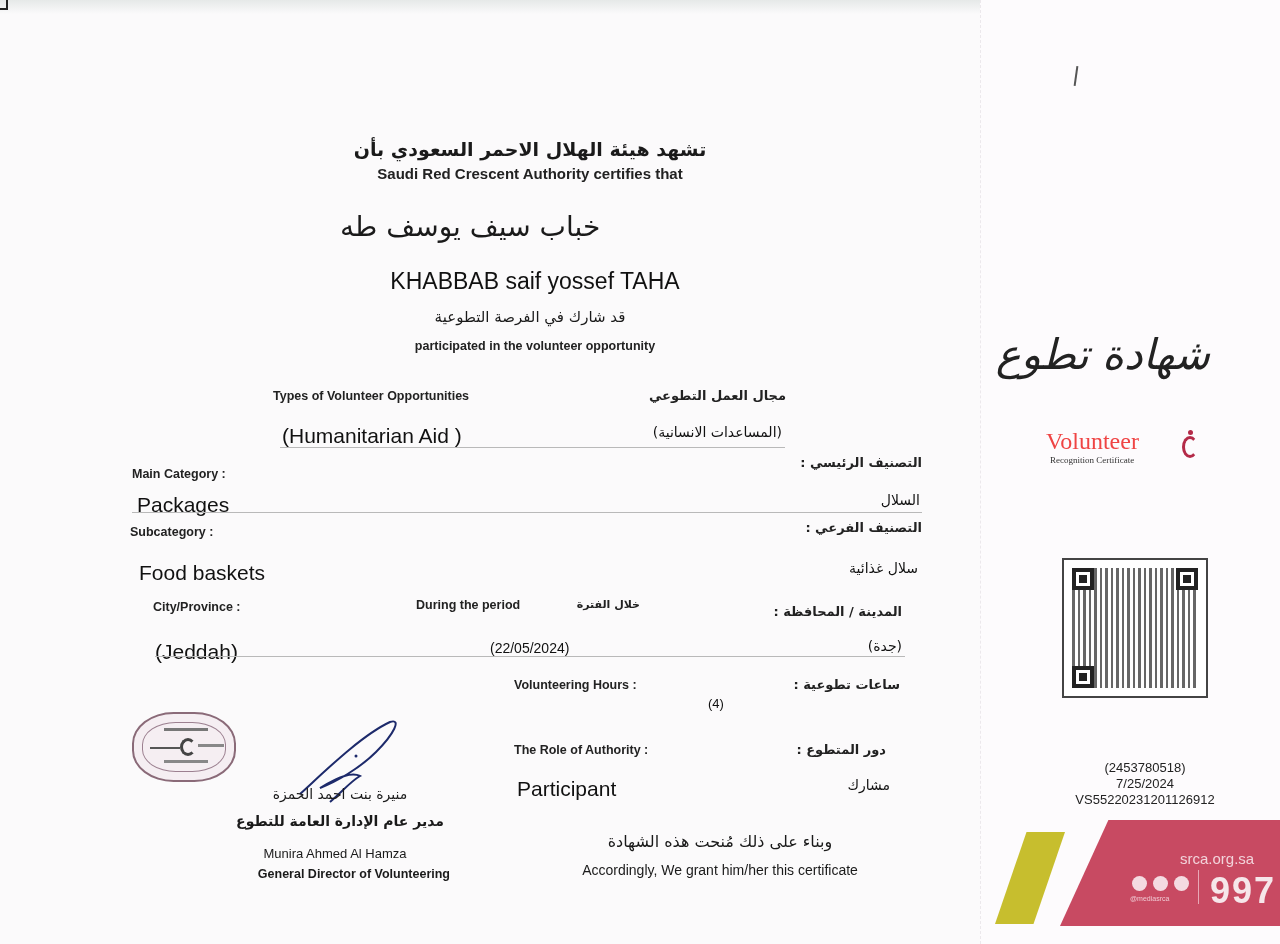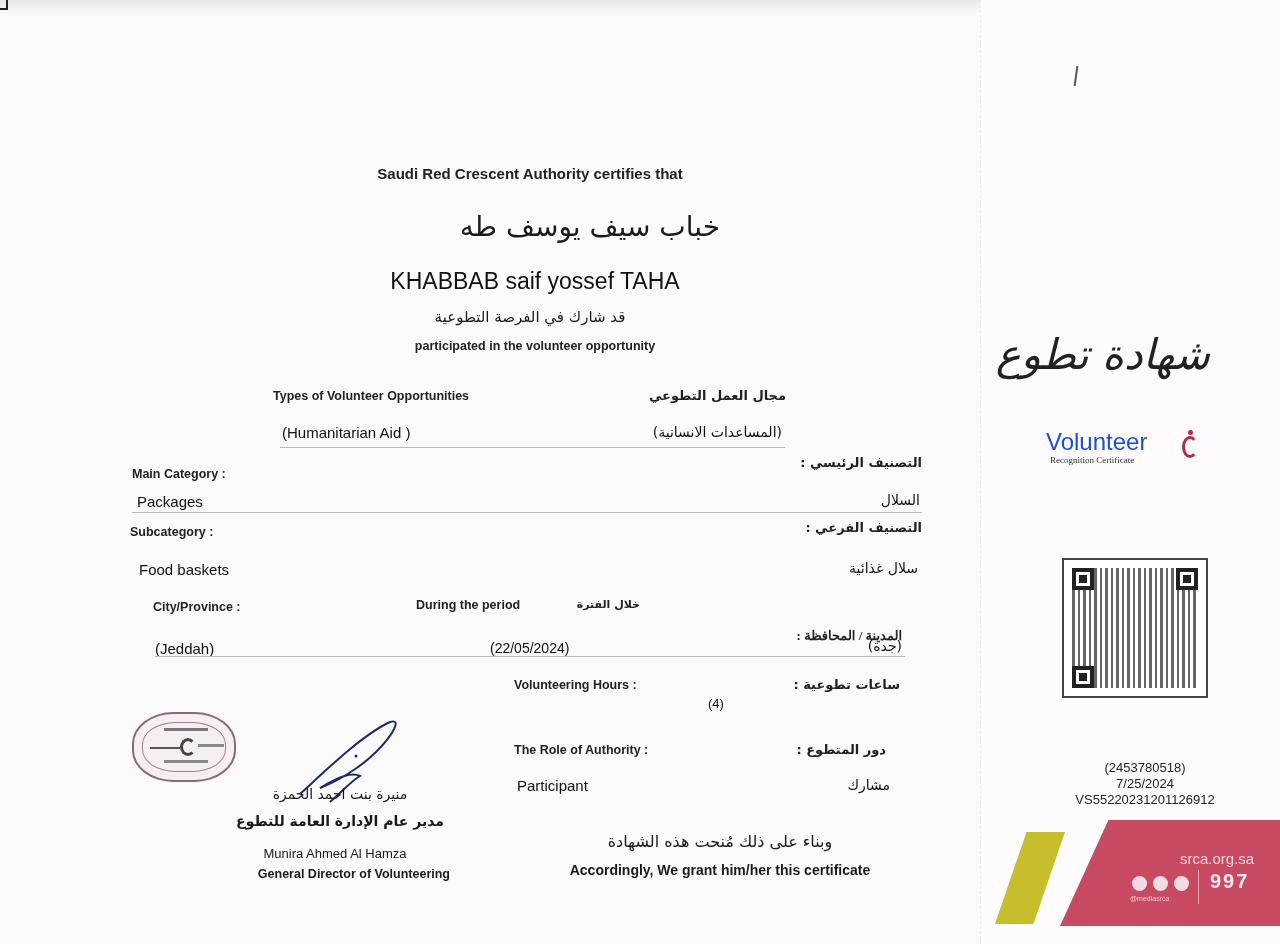--- a/index.html
+++ b/index.html
@@ -9,92 +9,93 @@
     .page { position: absolute; left: 0; top: 0; width: 1280px; height: 944px; background: #fbfafb; }
     .top-shade { position: absolute; left: 0; top: 0; width: 1280px; height: 14px; background: linear-gradient(#e6e9e8, #fbfafb); }
     .corner-mark { position: absolute; left: 0; top: 0; width: 8px; height: 10px; border-right: 2px solid #222; border-bottom: 2px solid #222; }
     .right-panel { position: absolute; left: 980px; top: 0; width: 300px; height: 944px; background: #fdfbfd; border-left: 1px dashed #ece8ec; }
 
     .abs { position: absolute; white-space: nowrap; }
     .ar { direction: rtl; font-family: "DejaVu Sans", sans-serif; }
 
     .hdr-ar { left: 340px; top: 138px; width: 380px; text-align: center; font-size: 19px; font-weight: bold; }
     .hdr-en { left: 340px; top: 165px; width: 380px; text-align: center; font-size: 15px; font-weight: bold; color: #222; }
-    .name-ar { left: 340px; top: 210px; width: 380px; text-align: right; font-size: 28px; }
+    .name-ar { left: 340px; top: 210px; width: 380px; text-align: left; font-size: 28px; }
     .name-en { left: 340px; top: 268px; width: 390px; text-align: center; font-size: 23px; color: #111; }
     .part-ar { left: 340px; top: 308px; width: 380px; text-align: center; font-size: 15px; }
     .part-en { left: 340px; top: 339px; width: 390px; text-align: center; font-size: 12.5px; font-weight: bold; color: #222; }
 
     .lbl { font-size: 12.5px; font-weight: bold; color: #222; }
     .lbl-ar { font-size: 13px; font-weight: bold; color: #222; direction: rtl; font-family: "DejaVu Sans", sans-serif; }
-    .val { font-size: 15px; color: #111; }
+    .val { font-size: 21px; color: #111; }
     .val-ar { font-size: 14px; color: #111; direction: rtl; font-family: "DejaVu Sans", sans-serif; }
     .rule { position: absolute; height: 1px; background: #b9b9b9; }
 
     .stamp { position: absolute; left: 132px; top: 712px; width: 104px; height: 70px; border: 2px solid #8a6a78; border-radius: 40% / 45%; background: #f5eef2; }
     .stamp-inner { position: absolute; left: 8px; top: 8px; right: 8px; bottom: 8px; border: 1px solid #9c8090; border-radius: 40% / 45%; }
     .stamp-line { position: absolute; left: 16px; top: 33px; width: 30px; height: 2px; background: #555; }
     .stamp-cres { position: absolute; left: 46px; top: 24px; width: 16px; height: 18px; border: 3px solid #444; border-right-color: transparent; border-radius: 50%; }
     .stamp-txt1 { position: absolute; left: 30px; top: 14px; width: 44px; height: 3px; background: #777; }
     .stamp-txt2 { position: absolute; left: 64px; top: 30px; width: 26px; height: 3px; background: #888; }
     .stamp-txt3 { position: absolute; left: 30px; top: 46px; width: 44px; height: 3px; background: #888; }
 
     .sig { position: absolute; left: 290px; top: 716px; width: 120px; height: 90px; }
 
     .sig-ar1 { left: 240px; top: 786px; width: 200px; text-align: center; font-size: 14px; }
     .sig-ar2 { left: 235px; top: 813px; width: 210px; text-align: center; font-size: 14px; font-weight: bold; }
     .sig-en1 { left: 230px; top: 846px; width: 210px; text-align: center; font-size: 13px; }
     .sig-en2 { left: 220px; top: 867px; width: 230px; text-align: right; font-size: 12.5px; font-weight: bold; }
 
     .accord-ar { left: 560px; top: 832px; width: 320px; text-align: center; font-size: 16px; }
-    .accord-en { left: 545px; top: 862px; width: 350px; text-align: center; font-size: 14px; font-weight: bold; }
+    .accord-en { left: 545px; top: 862px; width: 350px; text-align: center; font-size: 14px; font-weight: normal; }
 
     .logo { position: absolute; left: 1075px; top: 100px; width: 116px; height: 112px; border-radius: 50%; border: 2px solid #a54a62; background: #fff; }
     .logo-ring { position: absolute; left: 6px; top: 6px; right: 6px; bottom: 6px; border-radius: 50%; border: 1px solid #c98a9b; }
     .logo-cres { position: absolute; left: 30px; top: 26px; width: 56px; height: 56px; border-radius: 50%; background: #a8314f; }
     .logo-cres-cut { position: absolute; left: 44px; top: 24px; width: 54px; height: 56px; border-radius: 50%; background: #fff; }
     .logo-palm { position: absolute; left: 62px; top: 36px; width: 14px; height: 10px; border-radius: 50% 50% 30% 30%; background: #3a8a3a; }
     .logo-trunk { position: absolute; left: 68px; top: 45px; width: 3px; height: 14px; background: #8a6a2a; }
     .logo-sword { position: absolute; left: 58px; top: 58px; width: 22px; height: 2px; background: #b49a3a; transform: rotate(-18deg); }
     .logo-sword2 { position: absolute; left: 58px; top: 58px; width: 22px; height: 2px; background: #b49a3a; transform: rotate(18deg); }
     .logo-txt { position: absolute; font-size: 7px; color: #a54a62; font-weight: bold; }
 
     .vol-ar { left: 1040px; top: 330px; width: 170px; text-align: center; font-family: "DejaVu Serif", serif; font-size: 42px; color: #222; direction: rtl; font-style: italic; }
-    .vol-en { left: 1046px; top: 428px; font-family: Liberation Sans, sans-serif; font-size: 24px; color: #1d4ed8; }
+    .vol-en { left: 1046px; top: 428px; font-family: Liberation Serif, serif; font-size: 24px; color: #ef4444; }
     .vol-sub { left: 1050px; top: 455px; font-family: "Liberation Serif", serif; font-size: 9px; color: #333; }
     .vol-mark { position: absolute; left: 1182px; top: 436px; width: 16px; height: 22px; border: 3px solid #b42a48; border-right-color: transparent; border-radius: 50%; }
     .vol-dot { position: absolute; left: 1188px; top: 430px; width: 5px; height: 5px; border-radius: 50%; background: #b42a48; }
 
     .qr { position: absolute; left: 1062px; top: 558px; width: 146px; height: 140px; border: 2px solid #444; background: #fff; padding: 8px; }
     .qr-grid { width: 100%; height: 100%; background:
         repeating-linear-gradient(90deg, #333 0 3px, transparent 3px 6px, #333 6px 8px, transparent 8px 11px),
         repeating-linear-gradient(0deg, rgba(255,255,255,0.9) 0 2px, transparent 2px 5px, rgba(255,255,255,0.7) 5px 7px, transparent 7px 9px);
         background-blend-mode: normal; opacity: 0.75; }
     .qr-finder { position: absolute; width: 22px; height: 22px; border: 4px solid #222; background: #fff; }
     .qr-finder::after { content: ""; position: absolute; left: 3px; top: 3px; width: 8px; height: 8px; background: #222; }
 
     .ref { left: 1045px; width: 200px; text-align: center; font-size: 13px; color: #222; }
 
     .band-yellow { position: absolute; left: 995px; top: 832px; width: 70px; height: 92px; background: #c7be2e; clip-path: polygon(45% 0, 100% 0, 55% 100%, 0 100%); }
     .band-red { position: absolute; left: 1060px; top: 820px; width: 220px; height: 106px; background: #c84a62; clip-path: polygon(22% 0, 100% 0, 100% 100%, 0 100%); }
     .srca-url { left: 1180px; top: 850px; font-size: 15px; color: #f2d3da; }
     .soc { position: absolute; top: 876px; width: 15px; height: 15px; border-radius: 50%; background: #f4dbe1; }
     .soc-handle { left: 1130px; top: 895px; font-size: 7px; color: #f0c8d2; }
     .soc-div { position: absolute; left: 1198px; top: 870px; width: 1px; height: 34px; background: #e8a8b6; }
-    .num997 { left: 1210px; top: 870px; font-size: 20px; font-weight: bold; color: #f6e6ea; letter-spacing: 2px; }
+    .num997 { left: 1210px; top: 870px; font-size: 36px; font-weight: bold; color: #f6e6ea; letter-spacing: 2px; }
     .tick-mark { position: absolute; left: 1075px; top: 66px; width: 2px; height: 20px; background: #555; transform: rotate(8deg); }
   </style>
 </head>
 <body>
 
 <div class="page">
   <div class="top-shade"></div>
   <div class="corner-mark"></div>
   <div class="right-panel"></div>
 
+  <div class="abs ar hdr-ar">تشهد هيئة الهلال الاحمر السعودي بأن</div>
   <div class="abs hdr-en">Saudi Red Crescent Authority certifies that</div>
   <div class="abs ar name-ar">خباب سيف يوسف طه</div>
   <div class="abs name-en">KHABBAB saif yossef TAHA</div>
   <div class="abs ar part-ar">قد شارك في الفرصة التطوعية</div>
   <div class="abs part-en">participated in the volunteer opportunity</div>
 
   <div class="abs lbl" style="left:273px;top:389px;">Types of Volunteer Opportunities</div>
   <div class="abs lbl-ar" style="right:494px;top:388px;">مجال العمل التطوعي</div>
   <div class="abs val" style="left:282px;top:424px;">(Humanitarian Aid )</div>
   <div class="abs val-ar" style="right:498px;top:424px;">(المساعدات الانسانية)</div>
@@ -107,21 +108,21 @@
   <div class="rule" style="left:132px;top:512px;width:790px;"></div>
 
   <div class="abs lbl" style="left:130px;top:525px;">Subcategory :</div>
   <div class="abs lbl-ar" style="right:358px;top:520px;">التصنيف الفرعي :</div>
   <div class="abs val" style="left:139px;top:561px;">Food baskets</div>
   <div class="abs val-ar" style="right:362px;top:560px;">سلال غذائية</div>
 
   <div class="abs lbl" style="left:153px;top:600px;">City/Province :</div>
   <div class="abs lbl" style="left:416px;top:598px;">During the period</div>
   <div class="abs lbl-ar" style="right:640px;top:598px;font-size:11px;">خلال الفترة</div>
-  <div class="abs lbl-ar" style="right:378px;top:628px;font-family:Liberation Serif, serif;">المدينة / المحافظة :</div>
+  <div class="abs lbl-ar" style="right:378px;top:604px;">المدينة / المحافظة :</div>
   <div class="abs val" style="left:155px;top:640px;">(Jeddah)</div>
   <div class="abs val" style="left:490px;top:640px;font-size:14px;">(22/05/2024)</div>
   <div class="abs val-ar" style="right:378px;top:638px;">(جدة)</div>
   <div class="rule" style="left:155px;top:656px;width:750px;"></div>
 
   <div class="abs lbl" style="left:514px;top:678px;">Volunteering Hours :</div>
   <div class="abs lbl-ar" style="right:380px;top:677px;">ساعات تطوعية :</div>
   <div class="abs val" style="left:708px;top:696px;font-size:13px;">(4)</div>
 
   <div class="abs lbl" style="left:514px;top:743px;">The Role of Authority :</div>

